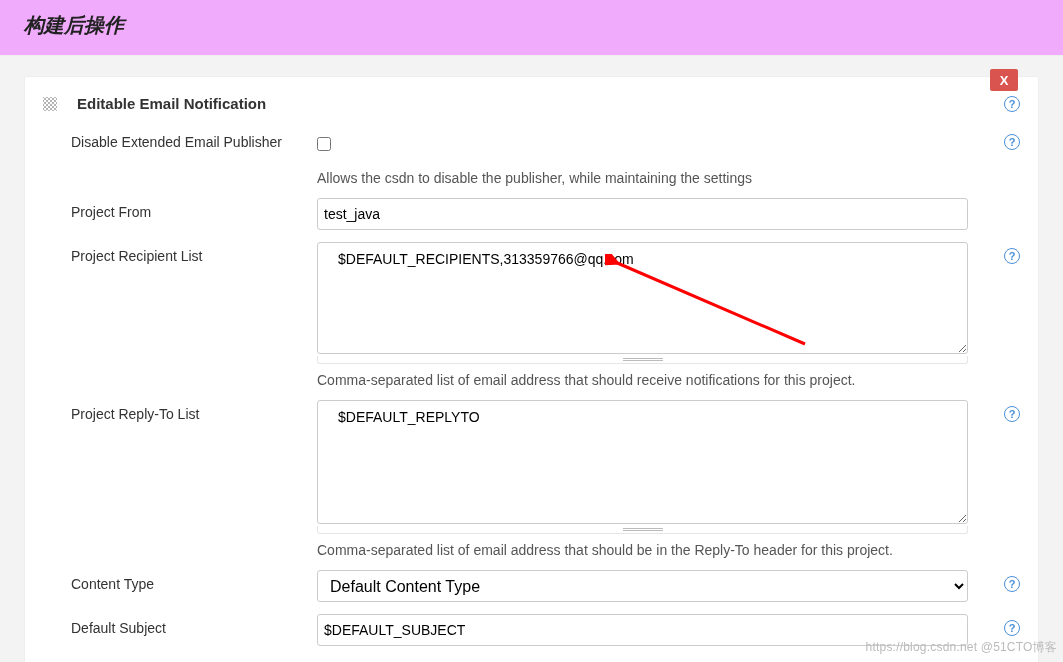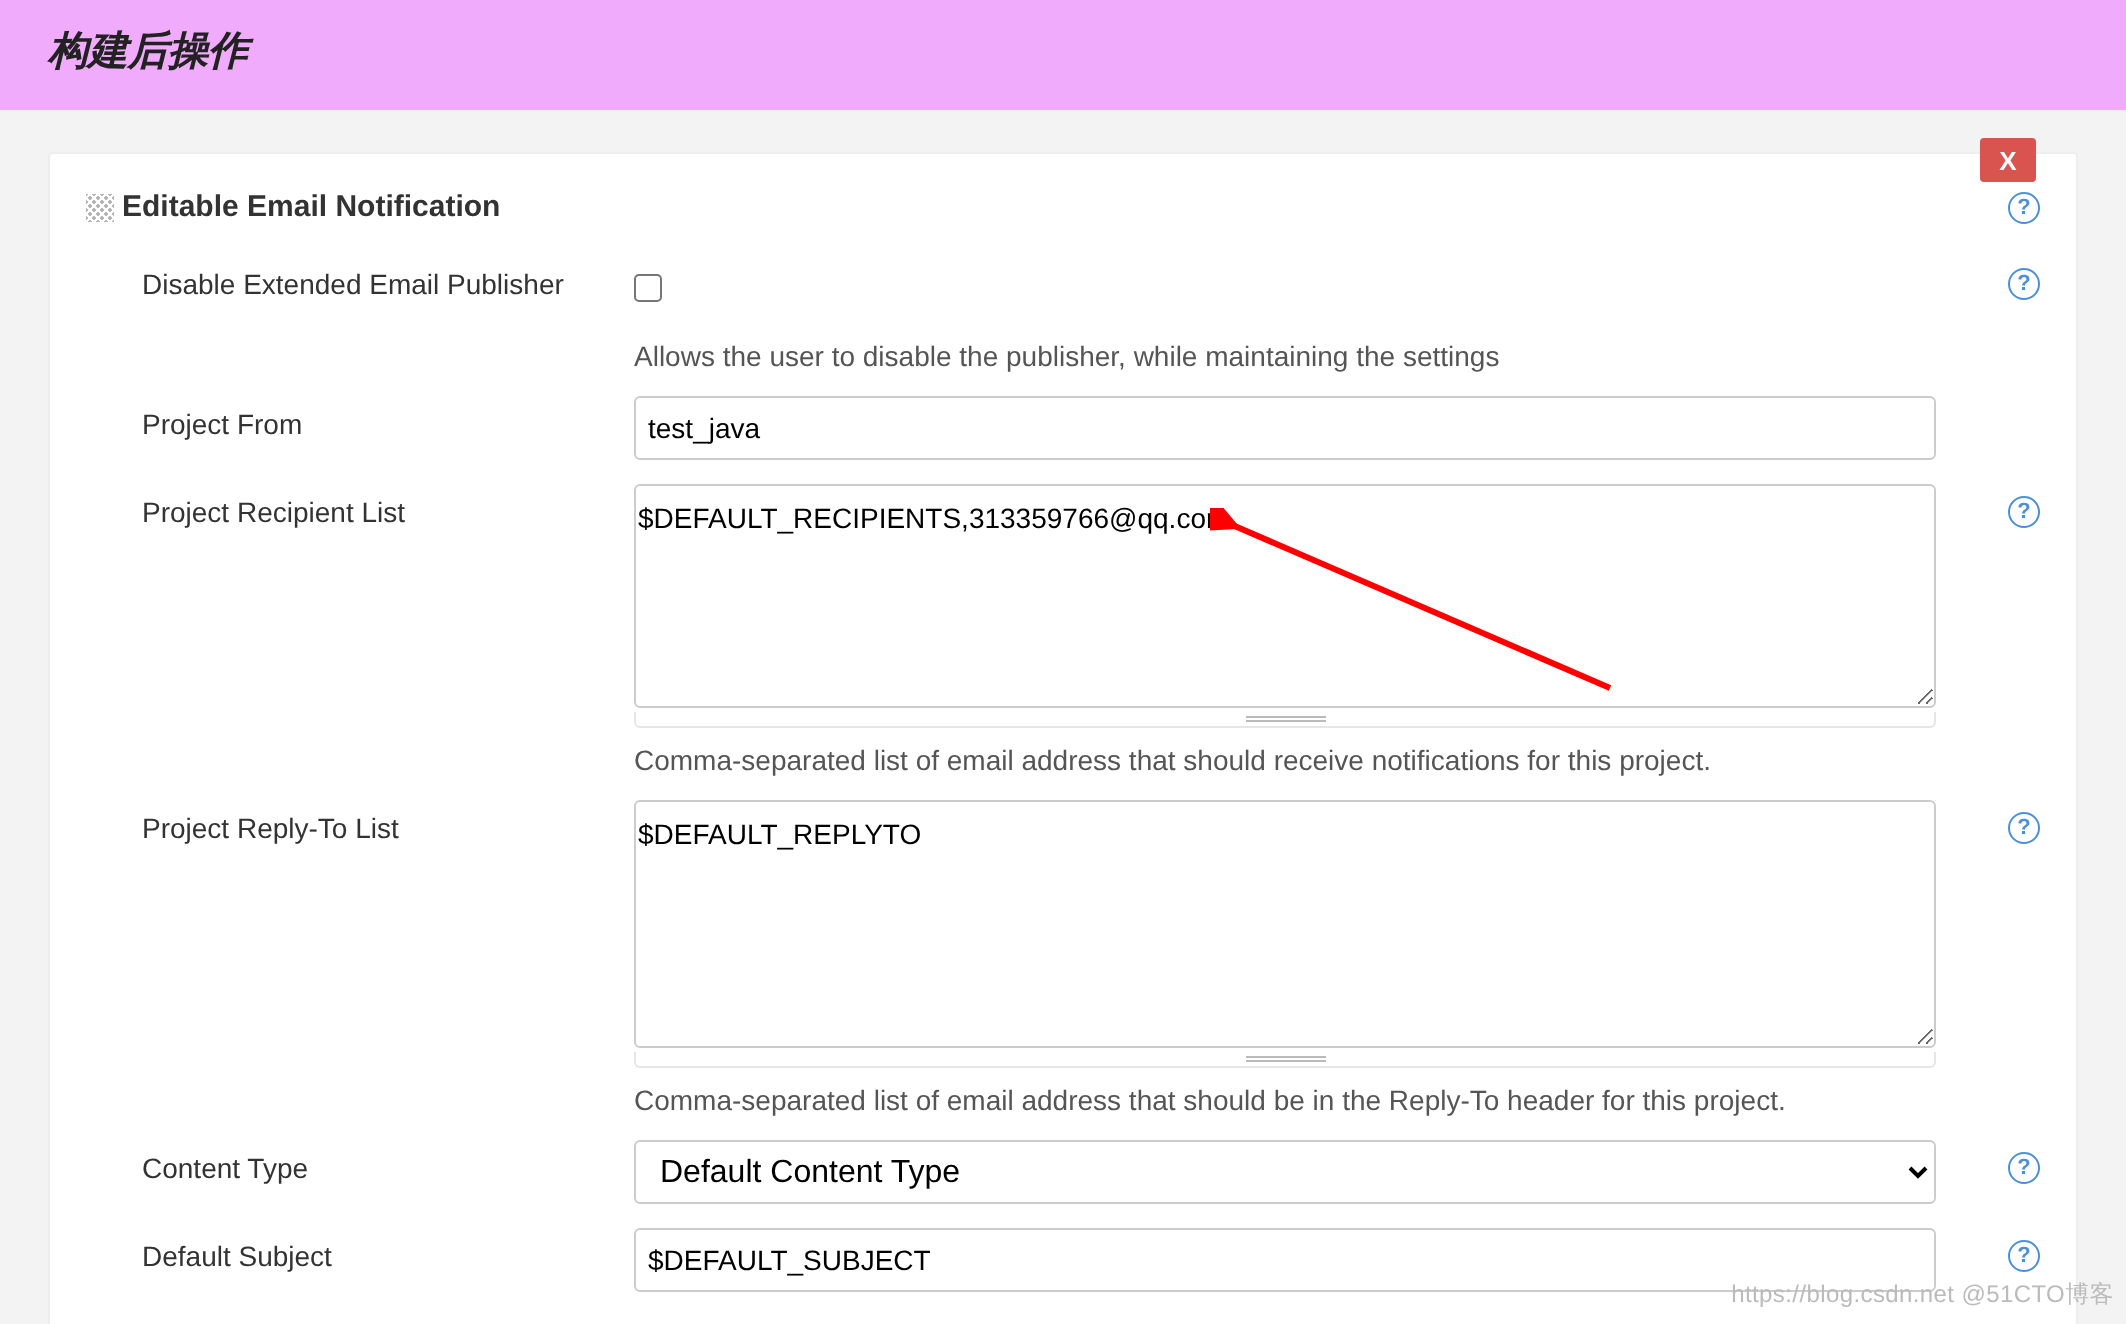--- a/index.html
+++ b/index.html
@@ -47,21 +47,21 @@
       cursor: pointer;
       border-radius: 2px;
       display: flex;
       align-items: center;
       justify-content: center;
     }
     .section-header-row {
       display: flex;
       align-items: center;
       padding: 18px 18px 10px 18px;
-      gap: 4px;
+      gap: 20px;
     }
     .drag-handle {
       width: 14px;
       height: 14px;
       background-image:
         radial-gradient(#b5b5b5 1px, transparent 1px),
         radial-gradient(#b5b5b5 1px, transparent 1px);
       background-size: 4px 4px;
       background-position: 0 0, 2px 2px;
       flex-shrink: 0;
@@ -125,21 +125,21 @@
       border-radius: 3px;
       background: #fff;
     }
     input[type="checkbox"] {
       margin-top: 9px;
       width: 14px;
       height: 14px;
     }
     textarea {
       width: 100%;
-      padding: 8px 1px;
+      padding: 8px 20px;
       font-size: 14px;
       border: 1px solid #ccc;
       border-radius: 3px;
       resize: both;
       font-family: inherit;
     }
     .ta-recipient { height: 112px; }
     .ta-replyto { height: 124px; }
     .desc-text {
       color: #555;
@@ -213,21 +213,21 @@
     <div class="form-control-area">
       <input type="checkbox" style="">
     </div>
     <div class="help-col">
         <span class="help-icon">?</span>
       </div>
   </div>
   <div class="form-row">
     <div class="form-label"></div>
     <div class="form-control-area">
-      <div class="desc-text">Allows the user to disable the publisher, while maintaining the settings</div>
+      <div class="desc-text">Allows the csdn to disable the publisher, while maintaining the settings</div>
     </div>
     <div class="help-col"></div>
   </div>
 
   <div class="form-row">
     <div class="form-label">Project From</div>
     <div class="form-control-area">
       <input type="text" value="test_java" style="">
     </div>
     <div class="help-col"></div>

